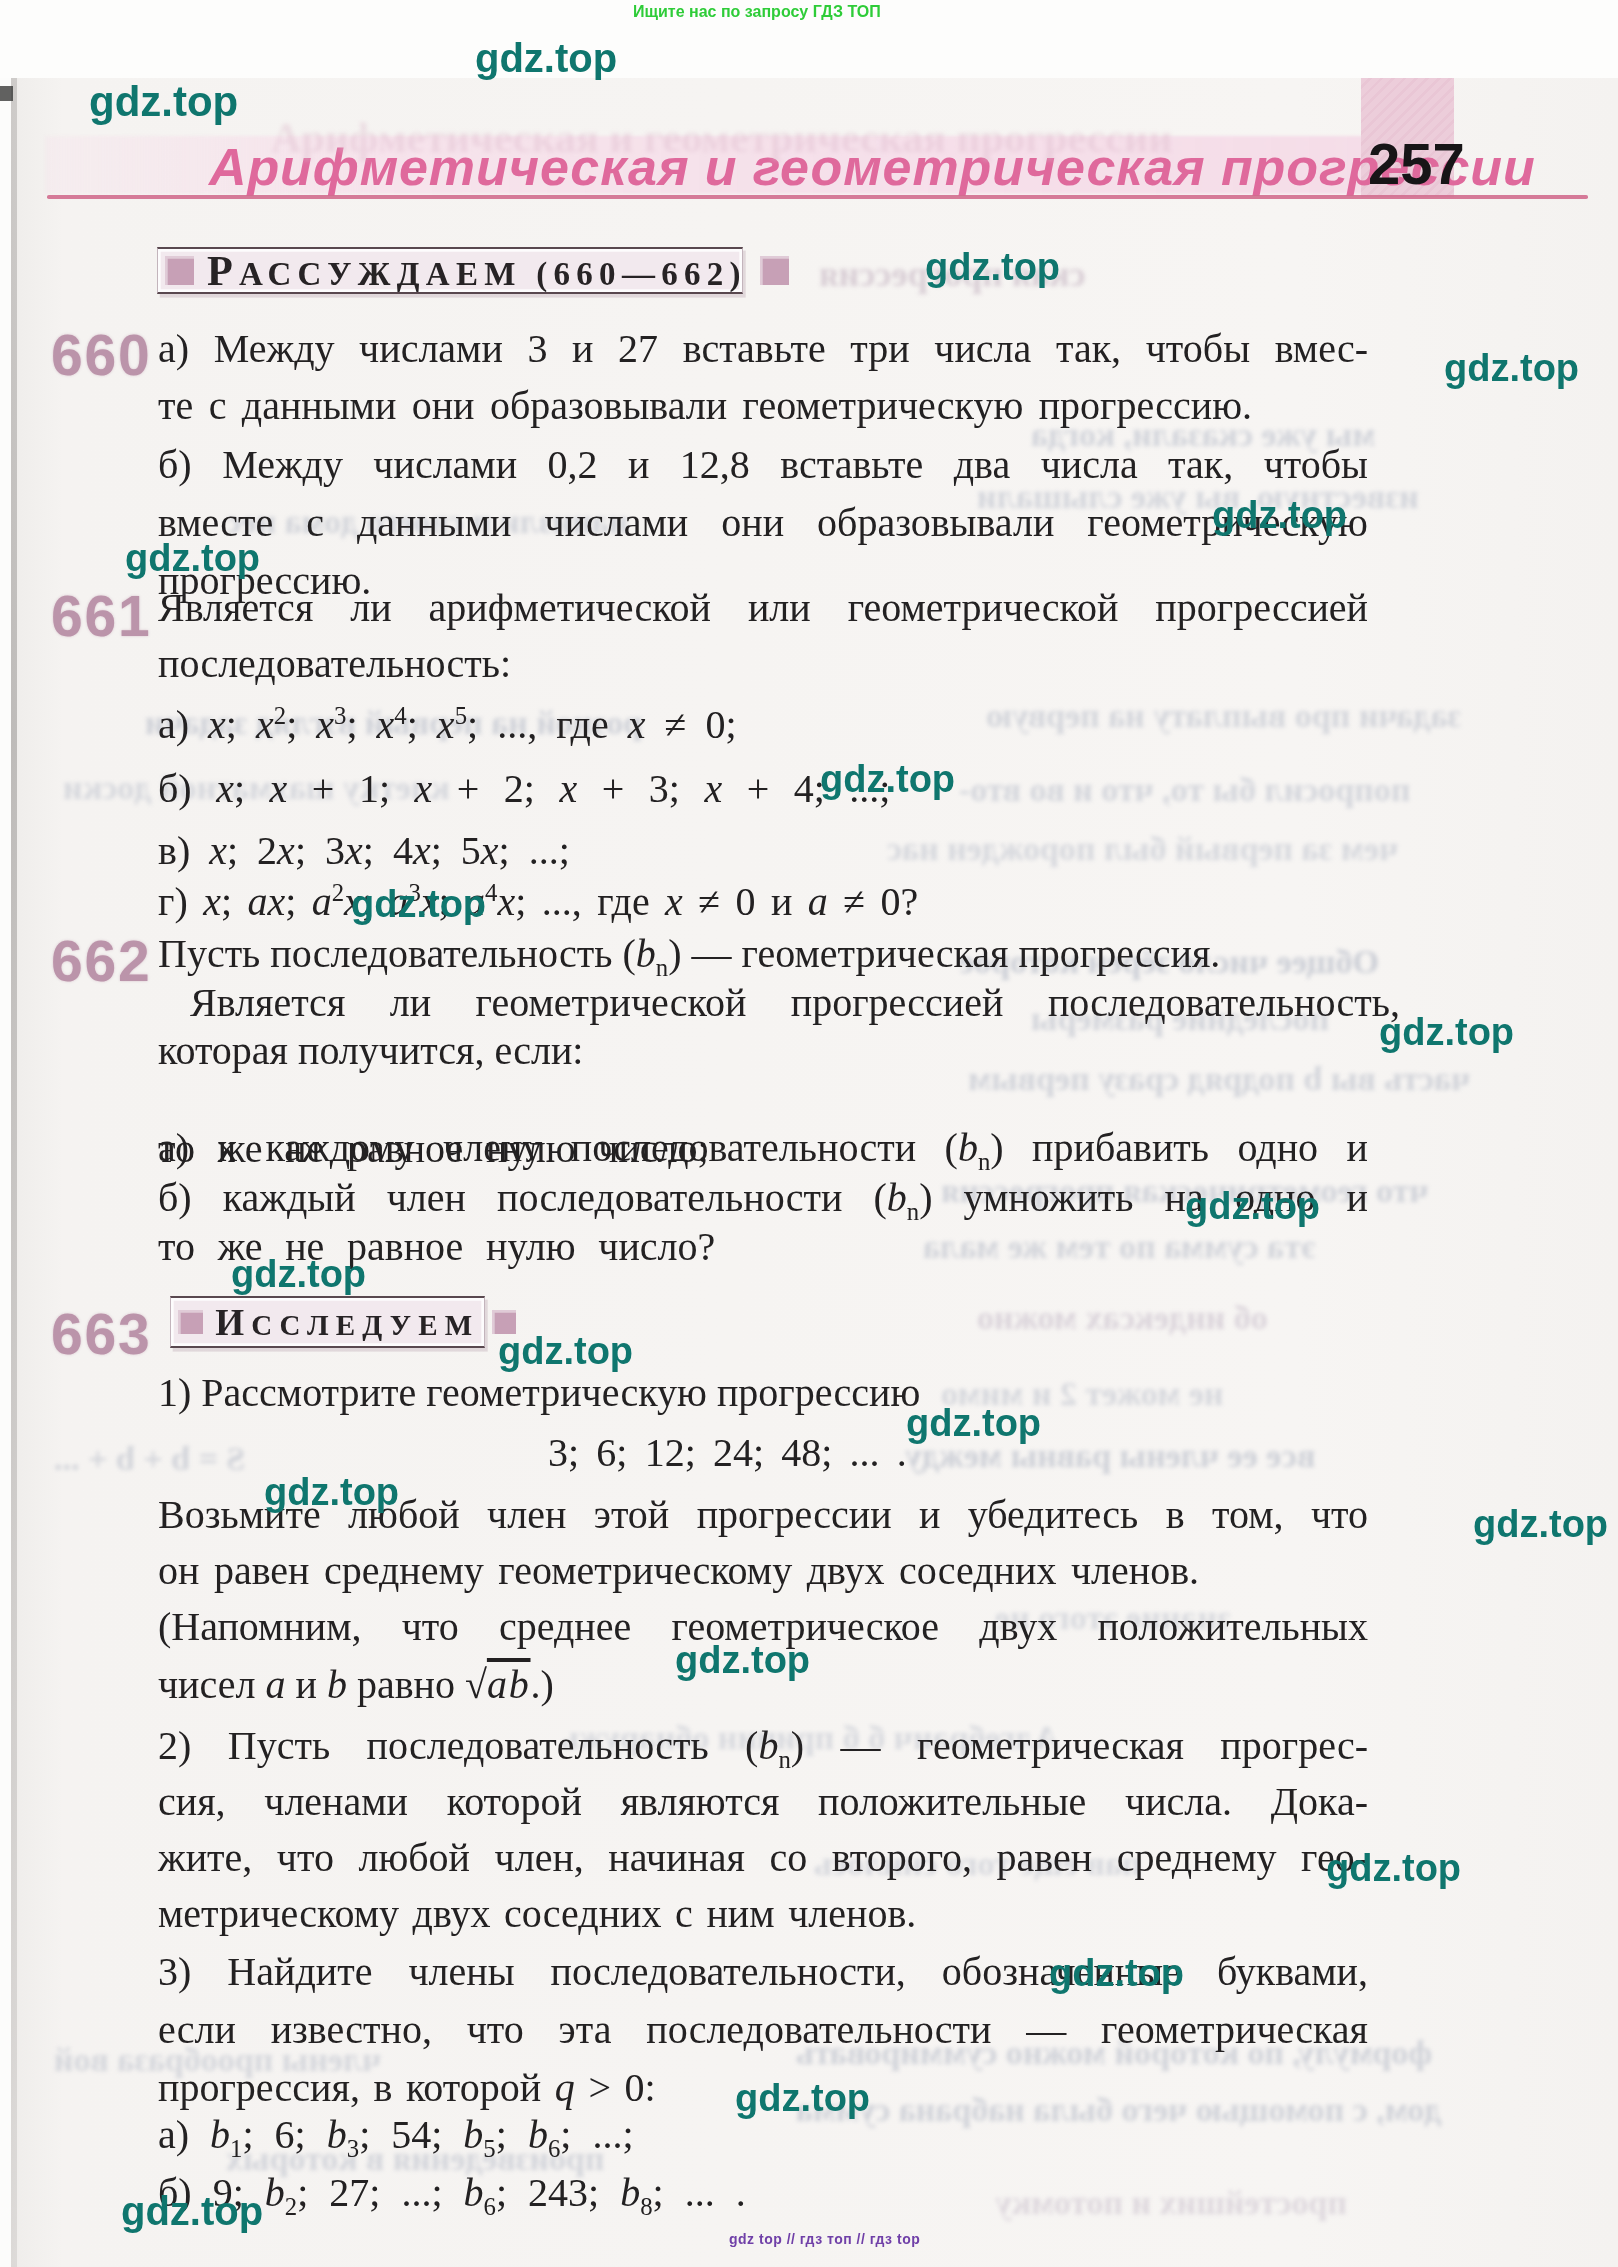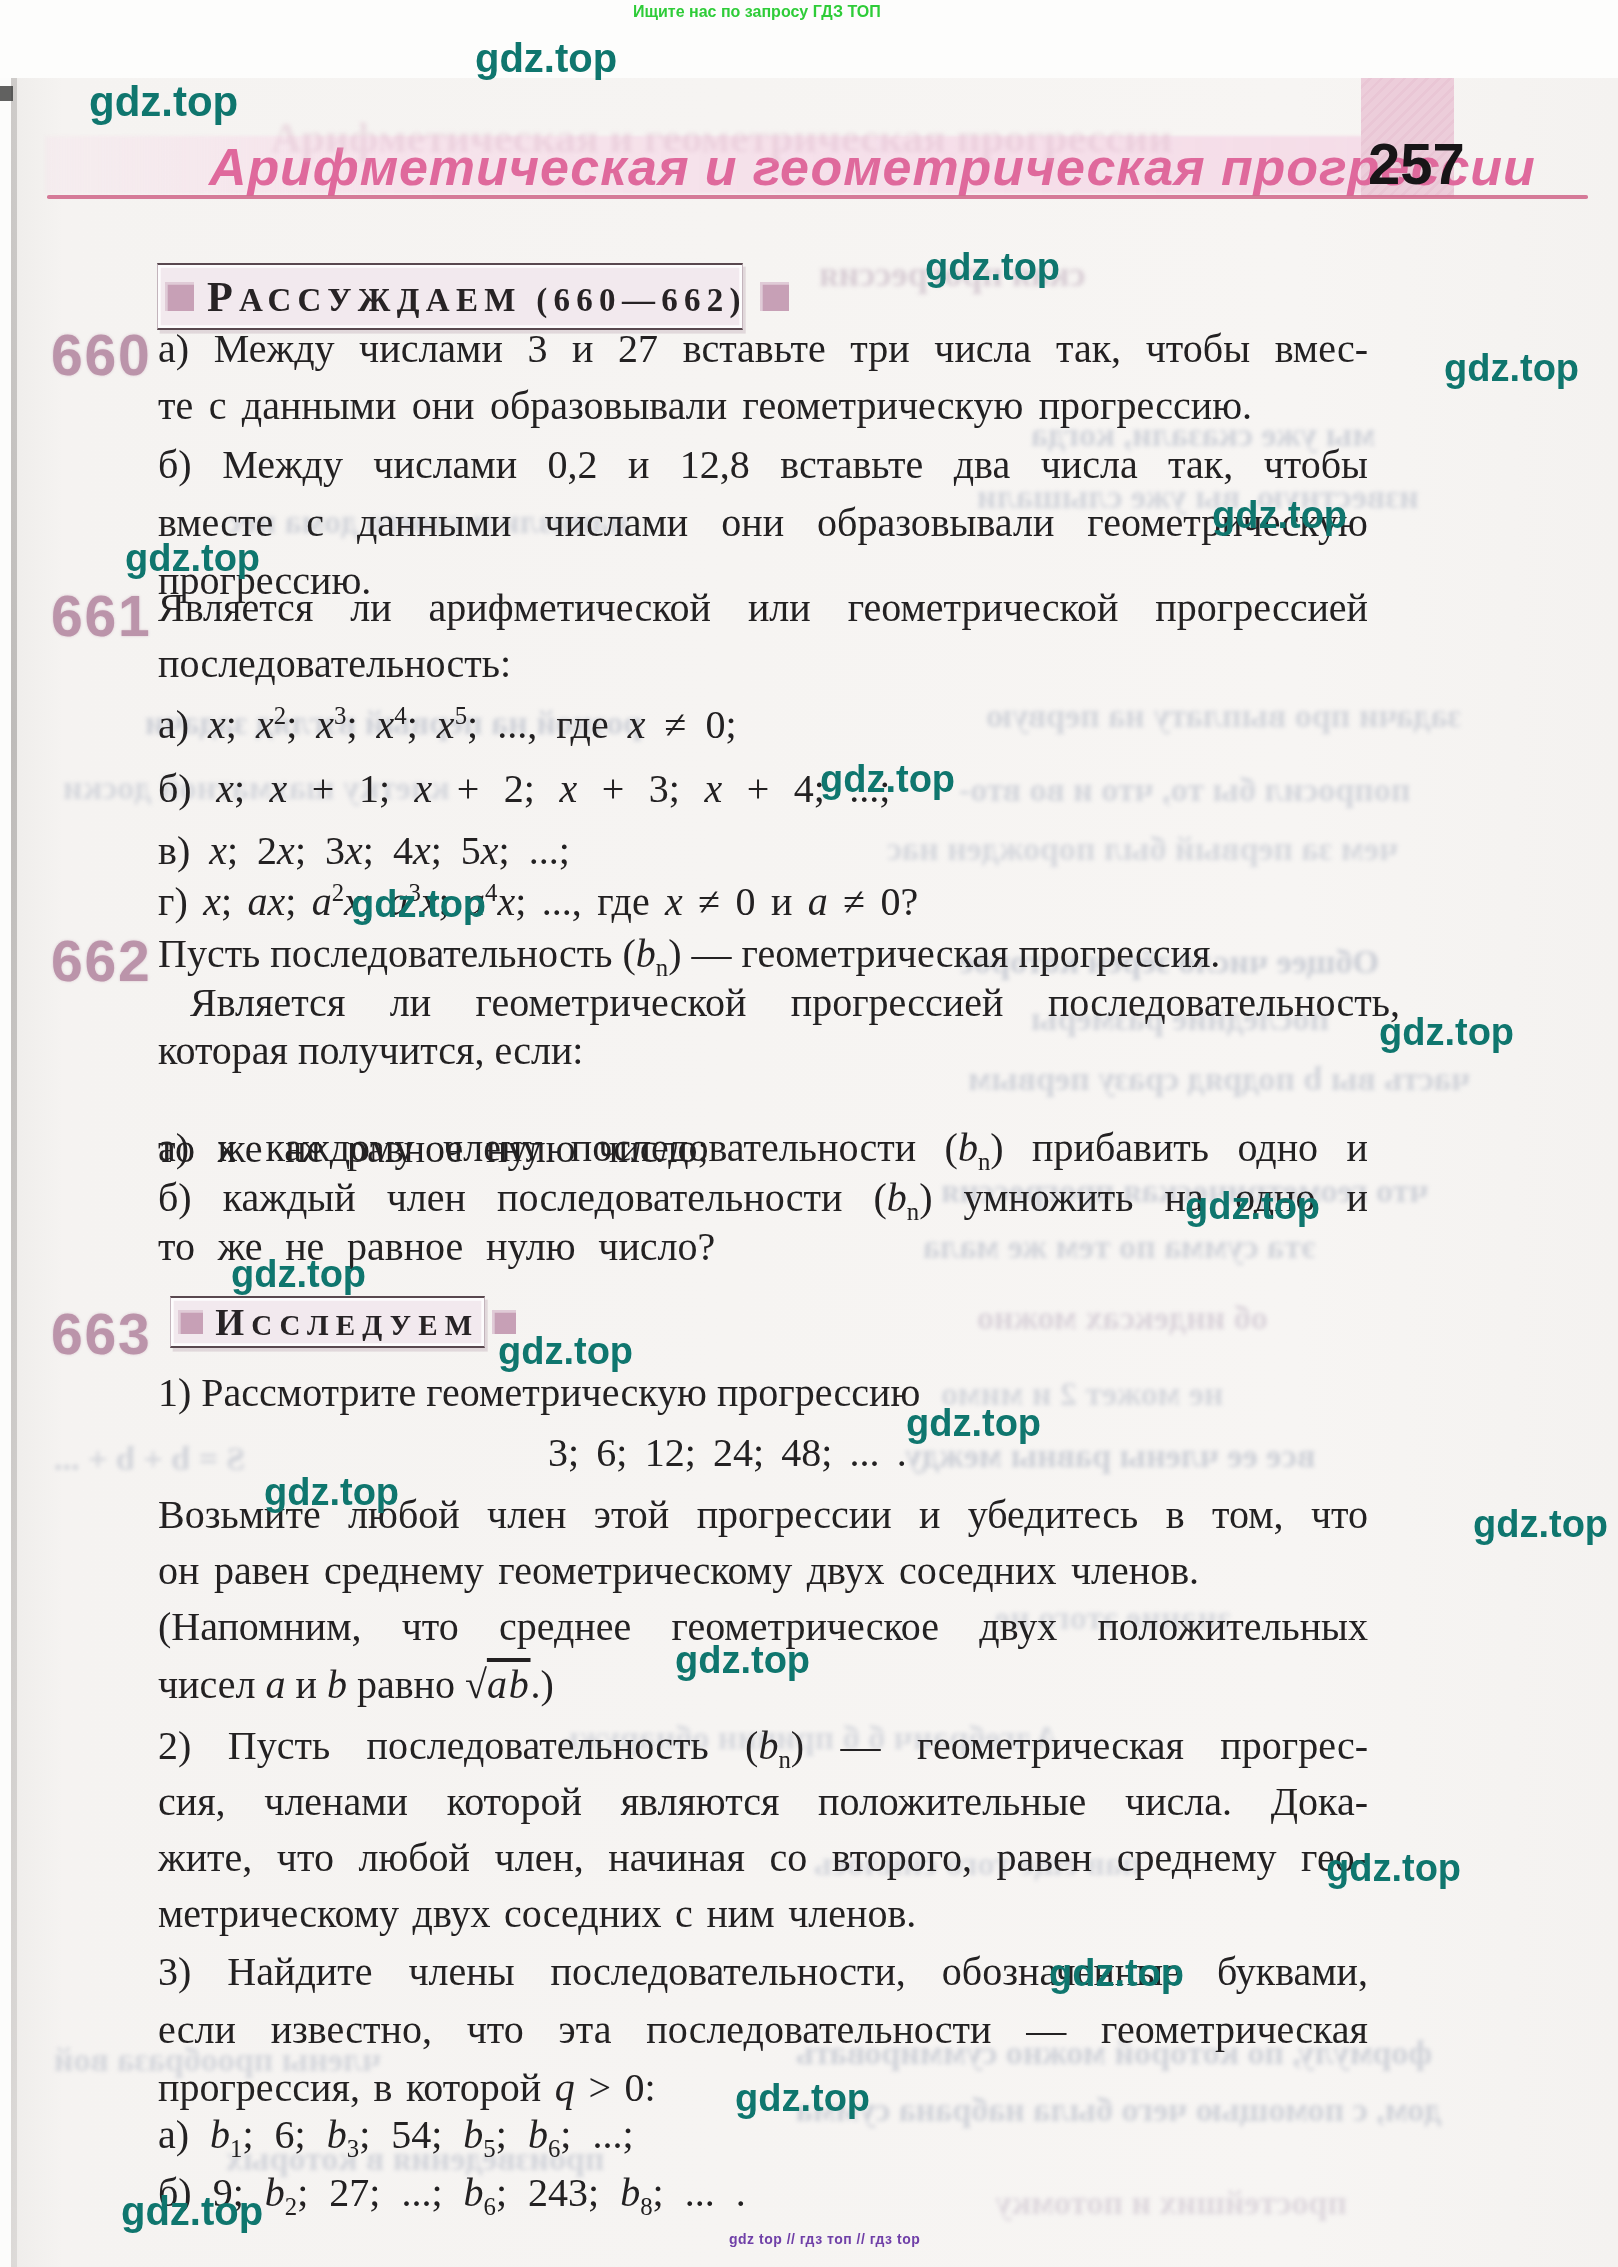--- a/index.html
+++ b/index.html
@@ -50,21 +50,21 @@
   
   .banner{
     position:absolute;display:flex;align-items:center;justify-content:space-between;
     background:#f2e9ee;
     border-top:2.7px solid #59484f;border-bottom:2.7px solid #59484f;
     border-left:1.8px solid #c3b4bc;border-right:1.8px solid #c3b4bc;
     box-shadow:inset 0 0 0 2.7px rgba(255,255,255,.85), 2.7px 3.6px 0 rgba(176,152,165,.30);
     padding:0 7.2px;box-sizing:border-box;
   }
   .banner .sq{background:#c7a0b6;box-shadow:inset 2.7px 2.7px 0 rgba(255,255,255,.45);flex:0 0 auto;}
-  #banner-1{left:157px;top:247px;width:586px;height:67px;margin-top:16px;}
+  #banner-1{left:157px;top:247px;width:586px;height:47px;}
   #banner-1 .sq{width:29px;height:29px;}
   #banner-2{left:170px;top:1296px;width:315px;height:52px;}
   #banner-2 .sq{width:24.4px;height:24.4px;}
   .banner .label{
     display:block;margin:0 12.7px;color:#272325;text-transform:uppercase;
     font-family:"Liberation Serif",serif;font-weight:600;white-space:nowrap;
   }
   #banner-1 .label{font-size:33px;letter-spacing:6.3px;}
   #banner-2 .label{font-size:29px;letter-spacing:7.2px;}
   .banner .label::first-letter{font-size:1.28em;}

